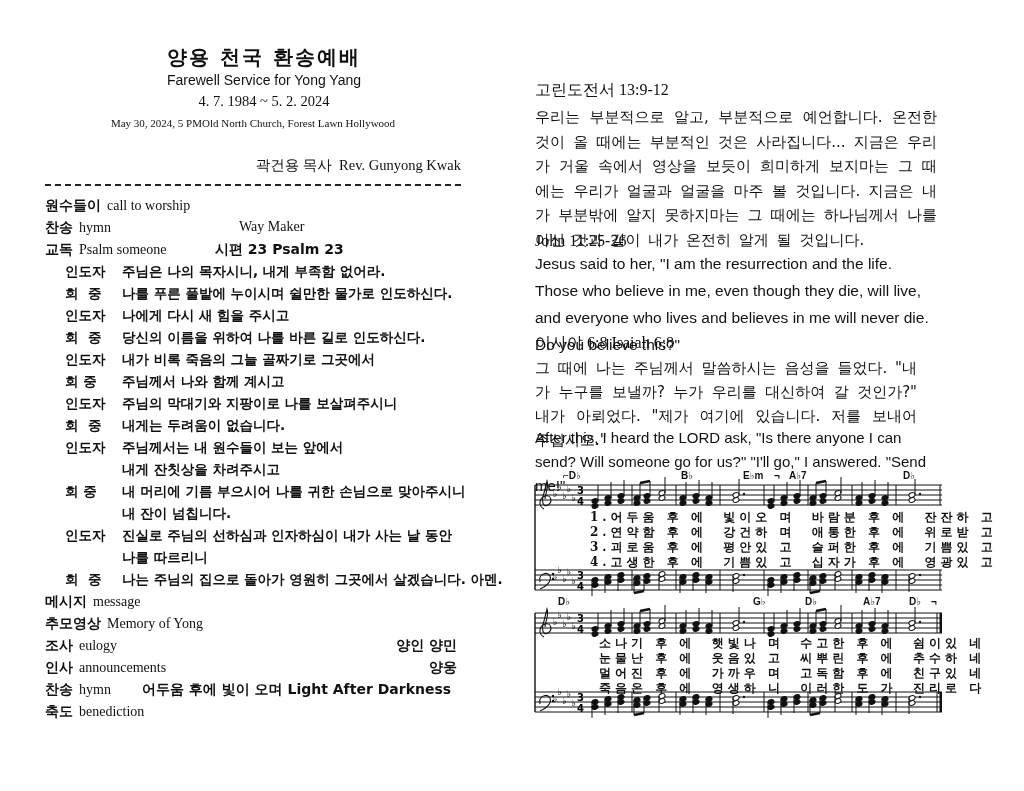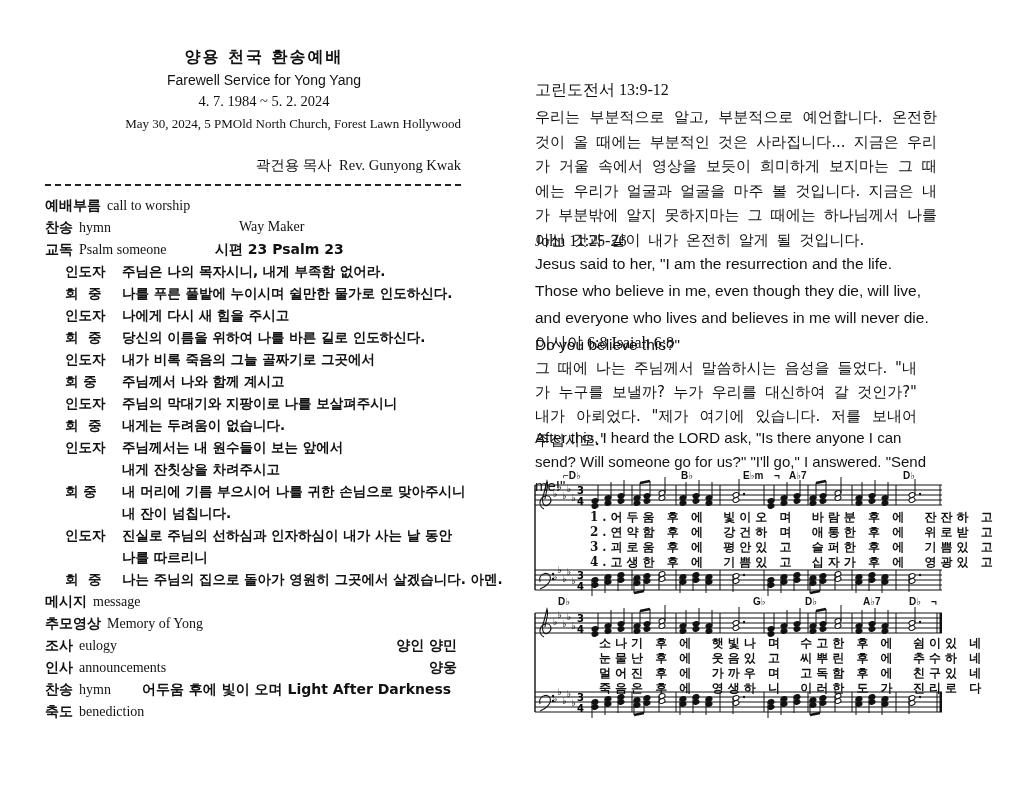--- a/index.html
+++ b/index.html
@@ -2,24 +2,24 @@
 <html><head>
 <meta charset="utf-8">
 <style>
   html,body{margin:0;padding:0;background:#e8e8e8;}
   .page{position:relative;width:1024px;height:791px;background:#ffffff;color:#111;
         font-family:"Liberation Serif","DejaVu Serif",serif;overflow:hidden;}
   .ko{font-weight:600;font-family:"DejaVu Sans","Liberation Sans",sans-serif;}
   
   .left{position:absolute;left:45px;top:44px;width:416px;}
   .hdr-center{text-align:center;padding-left:22px;}
-  .title-ko{font-size:16px;font-weight:700;letter-spacing:2px;line-height:26px;}
+  .title-ko{font-size:20px;font-weight:700;letter-spacing:2px;line-height:26px;}
   .title-en{font-size:14px;line-height:21px;font-family:"Liberation Sans","DejaVu Sans",sans-serif;}
   .dates{font-size:14.5px;line-height:21px;}
-  .when-where{display:flex;justify-content:flex-end;font-size:13px;line-height:21px;margin-top:1px;}
+  .when-where{display:flex;justify-content:center;font-size:11px;line-height:21px;margin-top:1px;}
   .officiant{text-align:right;font-size:14.5px;margin-top:22px;white-space:pre;}
   .divider{border:none;border-top:2px dashed #222;margin:9px 0 8px 0;}
   .order{font-size:14px;}
   .row{position:relative;height:22px;line-height:22px;white-space:nowrap;}
   .row .en{margin-left:6px;}
   .mid{position:absolute;}
   .mid-a{left:194px;text-align:right;}
   .mid-b{left:170px;}
   .mid-c{left:97px;}
   .rgt{position:absolute;right:4px;}
@@ -57,21 +57,21 @@
     </div>
     <div class="when-where">
       <span>May 30, 2024, 5 PM</span>
       <span>Old North Church, Forest Lawn Hollywood</span>
     </div>
     <div class="officiant">곽건용 목사  Rev. Gunyong Kwak</div>
     <hr class="divider">
 
     <div class="order">
       <div class="row">
-        <span class="ko">예배부름</span><span class="en">call to worship</span>
+        <span class="ko">원수들이</span><span class="en">call to worship</span>
       </div>
       <div class="row">
         <span class="ko">찬송</span><span class="en">hymn</span>
         <span class="mid mid-a">Way Maker</span>
       </div>
       <div class="row">
         <span class="ko">교독</span><span class="en">Psalm someone</span>
         <span class="mid mid-b ko">시편 23 Psalm 23</span>
       </div>
 

